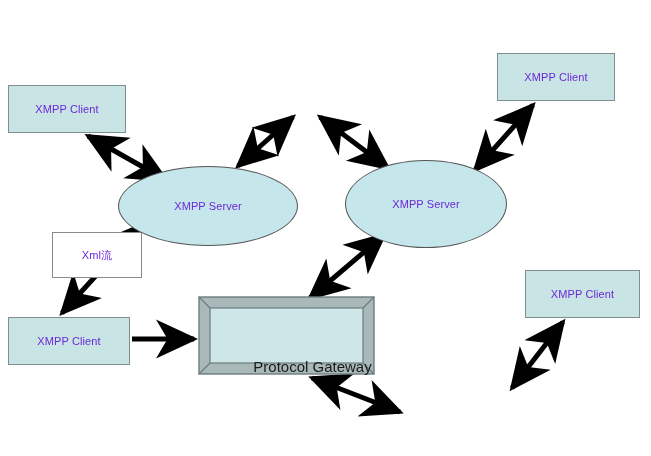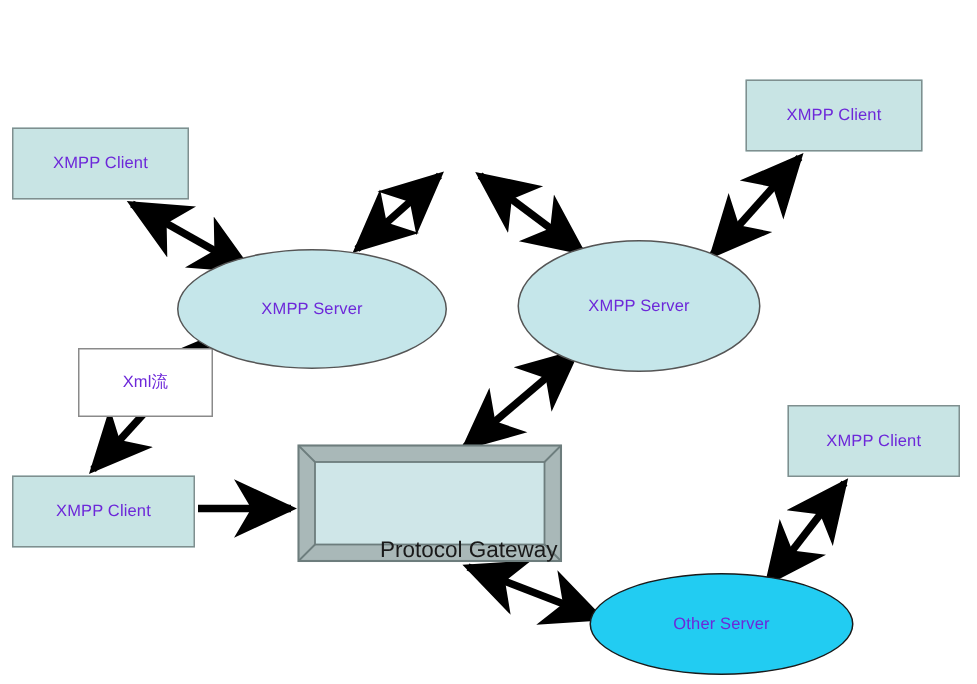--- a/index.html
+++ b/index.html
@@ -190,17 +190,14 @@
     </svg>
     <div class="bevel-label">
       <span>Protocol Gateway</span>
     </div>
   </div>
 
   <div class="node box-client" style="left:525px; top:270px; width:115px; height:48px;">
     <span>XMPP Client</span>
   </div>
 
-  <div class="node ellipse ellipse-other" style="left:393px; top:382px; width:176px; height:68px;">
-    <span>Other Server</span>
-  </div>
 
 </div>
 
 </body></html>

